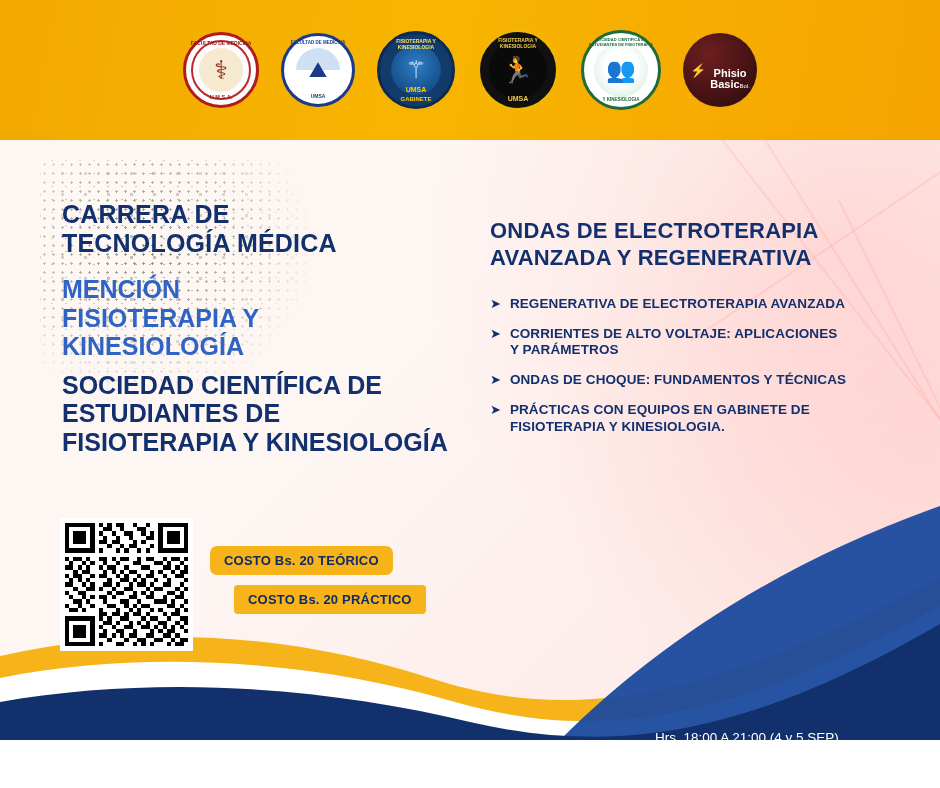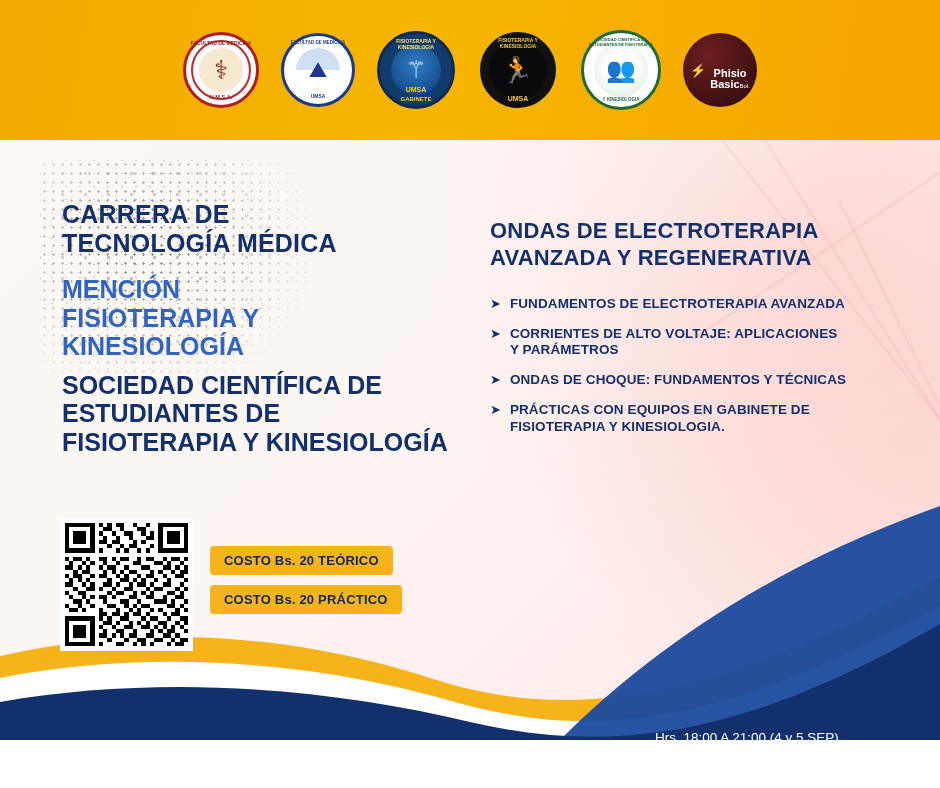--- a/index.html
+++ b/index.html
@@ -111,22 +111,22 @@
   
   .qr-wrap { position:absolute; left:60px; top:378px; width:133px; height:133px; background:#ffffff; padding:5px; z-index:4;}
   .qr { width:100%; height:100%; }
 
   
   .pill {
     position:absolute; left:210px; background:#f6b41a; color:#102a63;
     font-weight:bold; font-size:13px; letter-spacing:0.2px;
     padding:7px 14px; border-radius:4px; z-index:4; white-space:nowrap;
   }
-  .pill1 { top:406px; }
-  .pill2 { top:445px; }
+  .pill1 { top:406px;border-radius:7px; }
+  .pill2 { top:445px;margin-left:24px; }
 
   
   .right-col { position:absolute; left:490px; top:78px; width:420px; z-index:3; }
   .taller-title { font-size:22px; font-weight:bold; color:#13306e; line-height:1.22; letter-spacing:0.2px; }
   .bullets { margin-top:24px; }
   .bullet { display:flex; gap:9px; margin-bottom:13px; align-items:flex-start; }
   .arrow { color:#13306e; font-size:13px; line-height:1.25; flex:0 0 auto; }
   .btxt { font-size:13.5px; font-weight:bold; color:#13306e; line-height:1.25; letter-spacing:0.1px; }
 
   
@@ -463,21 +463,21 @@
 
     <div class="pill pill1">COSTO Bs. 20 TEÓRICO</div>
     <div class="pill pill2">COSTO Bs. 20 PRÁCTICO</div>
 
     <div class="right-col">
       <div class="taller-title" style="white-space:pre-line">ONDAS DE ELECTROTERAPIA
 AVANZADA Y REGENERATIVA</div>
       <div class="bullets">
         <div class="bullet">
           <span class="arrow">➤</span>
-          <span class="btxt" style="white-space:pre-line">FUNDAMENTOS DE ELECTROTERAPIA AVANZADA</span>
+          <span class="btxt" style="white-space:pre-line">REGENERATIVA DE ELECTROTERAPIA AVANZADA</span>
         </div>
         <div class="bullet">
           <span class="arrow">➤</span>
           <span class="btxt" style="white-space:pre-line">CORRIENTES DE ALTO VOLTAJE: APLICACIONES
 Y PARÁMETROS</span>
         </div>
         <div class="bullet">
           <span class="arrow">➤</span>
           <span class="btxt" style="white-space:pre-line">ONDAS DE CHOQUE: FUNDAMENTOS Y TÉCNICAS</span>
         </div>

